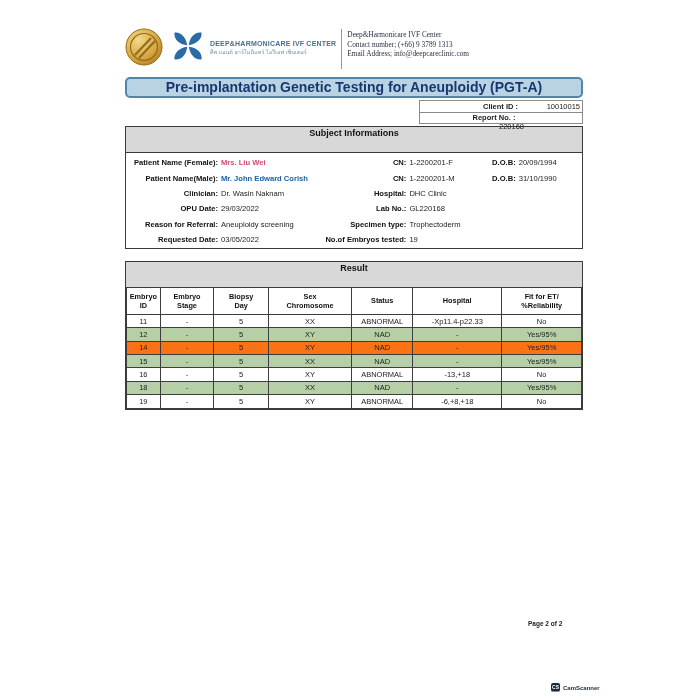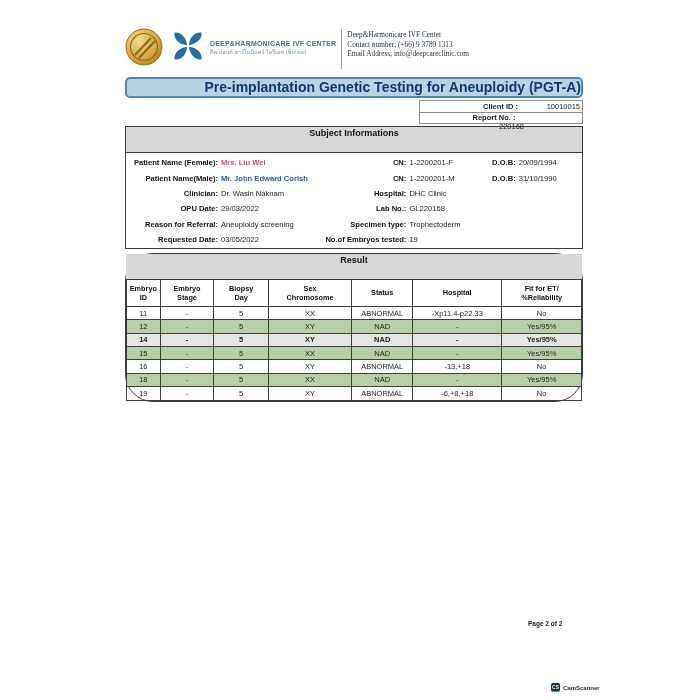--- a/index.html
+++ b/index.html
@@ -12,21 +12,21 @@
   .coin { flex:0 0 auto; }
   .pinwheel { flex:0 0 auto; margin-left:7px; }
   .clinic-names { margin-left:4px; padding-top:12px; white-space:nowrap; }
   .clinic-name { font-size:7px; font-weight:bold; letter-spacing:.2px; color:#47708e; }
   .clinic-name-thai { font-size:5.5px; color:#6b8ba3; margin-top:1px; }
   .vdivider { border-left:1px solid #8a9bb0; height:40px; margin:1px 5px 0 5px; }
   .address { font-family:"Liberation Serif", serif; font-size:7.3px; line-height:9.6px; color:#1e2a3a; padding-top:2px; }
 
   
   .title-bar { margin-top:3px; background:#b9d3e4; border:2px solid #4f86ad; border-radius:5px;
-               height:21px; line-height:17px; text-align:right; font-weight:bold; font-size:14px; color:#16386e; }
+               height:21px; line-height:17px; text-align:center; font-weight:bold; font-size:14px; color:#16386e; }
 
   
   .meta-box { width:164px; margin:2px 0 2px auto; border:1px solid #8a8a8a; font-size:7.5px; }
   .meta-row { display:flex; height:11px; align-items:center; }
   .meta-row + .meta-row { border-top:1px solid #8a8a8a;flex-direction:column; }
   .meta-label { flex:1; text-align:right; font-weight:bold; padding-right:14px; color:#222; }
   .meta-value { width:50px; text-align:right; padding-right:2px; color:#222; }
 
   
   .section { border:1px solid #3a3a3a; margin-top:1px; }
@@ -37,21 +37,21 @@
   .subject-body { padding:2px 0 1px 0; }
   .info-row { display:grid; grid-template-columns:40% 38% 22%; height:15.4px; align-items:center; font-size:7.6px; }
   .info-cell { display:flex; align-items:center; white-space:nowrap; }
   .lbl { font-weight:bold; text-align:right; color:#111; }
   .col1 .lbl { width:92px; }
   .col2 .lbl { width:98px; }
   .col3 .lbl { width:34px; }
   .val { margin-left:3px; color:#222; }
 
   
-  .result-box { margin-top:4px;border-radius:28px; }
+  .result-box { margin-top:12px; }
   table { width:100%; border-collapse:collapse; table-layout:fixed; }
   th, td { border:1px solid #3d3d3d; text-align:center; vertical-align:middle; }
   th { font-size:7.3px; font-weight:bold; height:26px; line-height:9.5px; padding:1px 0; color:#111; }
   td { font-size:7.5px; height:13.4px; padding:0; color:#222; }
   thead th { border-top:none; }
 
   
   .page-label { position:absolute; left:528px; top:620px; font-size:6.5px; font-weight:bold; color:#222; }
   .camscanner { position:absolute; left:551px; top:683px; display:flex; align-items:center; gap:3px; }
   .cs-icon { width:9px; height:9px; background:#1b2a3a; color:#fff; font-size:5px; font-weight:bold;
@@ -229,21 +229,21 @@
             </tr>
             <tr style="background: rgb(183, 207, 166);">
               <td>12</td>
               <td>-</td>
               <td>5</td>
               <td>XY</td>
               <td>NAD</td>
               <td>-</td>
               <td>Yes/95%</td>
             </tr>
-            <tr style="background: #e5e5e5; font-weight: bold;">
+            <tr style="background: #f97316;">
               <td>14</td>
               <td>-</td>
               <td>5</td>
               <td>XY</td>
               <td>NAD</td>
               <td>-</td>
               <td>Yes/95%</td>
             </tr>
             <tr style="background: rgb(183, 207, 166);">
               <td>15</td>

